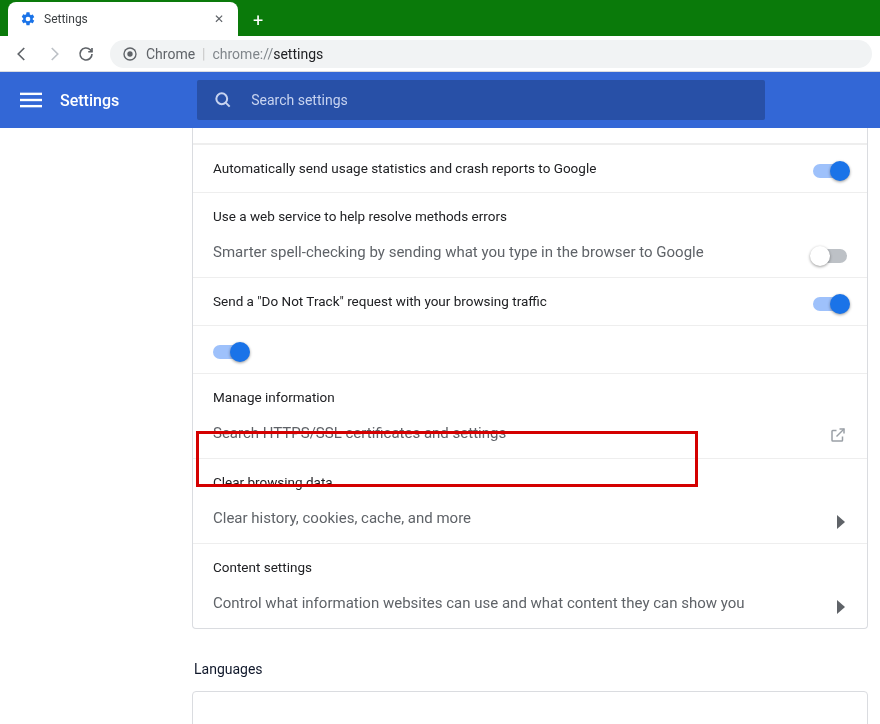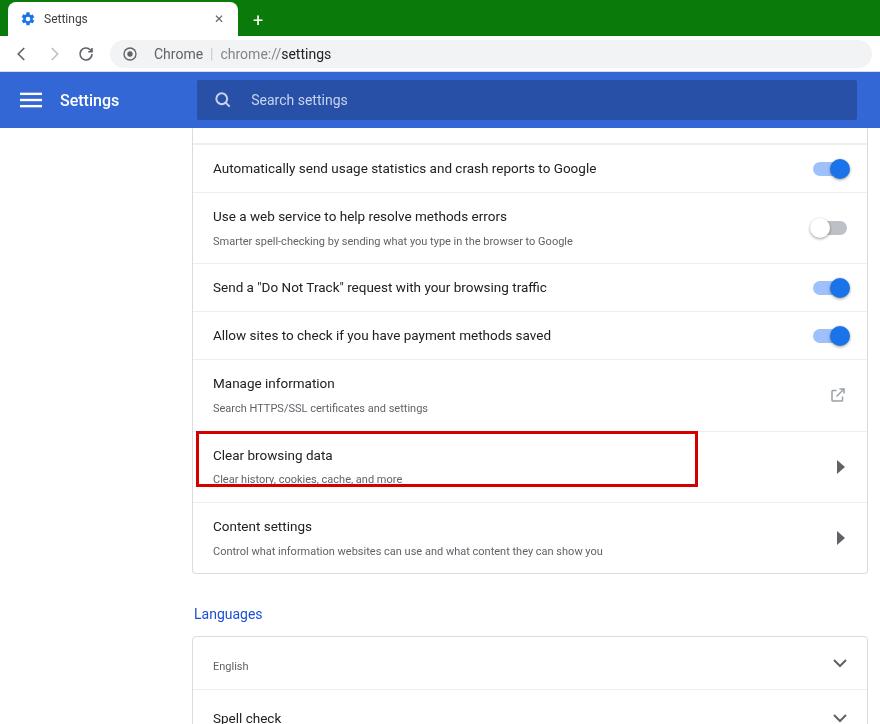--- a/index.html
+++ b/index.html
@@ -9,55 +9,55 @@
   .tabstrip { height: 36px; background: #0a7a0a; display: flex; align-items: flex-end; }
   .tab { height: 34px; background: #fff; border-radius: 8px 8px 0 0; display: flex; align-items: center; padding: 0 10px 0 12px; min-width: 230px; gap: 8px; margin-left: 8px;}
   .tab-title { font-size: 12px; color: #3c4043; flex: 1; }
   .tab-close { font-size: 12px; color: #5f6368; cursor: pointer; padding:2px 4px;}
   .newtab { width: 28px; height: 28px; display:flex; align-items:center; justify-content:center; color:#fff; font-size:18px; margin-left:6px; margin-bottom:2px; cursor:pointer;}
   .gear-icon svg { width:16px; height:16px; }
 
   .toolbar { height: 36px; background: #fff; display:flex; align-items:center; padding: 0 8px; gap:4px; border-bottom:1px solid #dadce0;}
   .toolbar .nav-btn { width:28px; height:28px; display:flex; align-items:center; justify-content:center; border-radius:50%; cursor:pointer; color:#5f6368;}
   .toolbar .nav-btn.fwd { color:#bdc1c6;}
-  .omnibox { flex:1; height:28px; background:#f1f3f4; border-radius:14px; display:flex; align-items:center; padding:0 12px; gap:16px; margin-left:6px; font-size:14px; color:#5f6368;}
+  .omnibox { flex:1; height:28px; background:#f1f3f4; border-radius:14px; display:flex; align-items:center; padding:0 12px; gap:8px; margin-left:6px; font-size:14px; color:#5f6368;}
   .omnibox .scheme { color:#5f6368; }
   .omnibox .sep { color:#c7c7c7; }
   .omnibox .path-dim { color:#80868b;}
   .omnibox .path-strong { color:#202124;}
 
   
   .app-header { height: 56px; background:#3367d6; display:flex; align-items:center; padding:0 20px; gap:18px;}
   .app-header .hamburger { color:#fff; cursor:pointer; }
   .app-header .app-title { color:#fff; font-size:16px; font-weight:500; }
   .search-wrap { flex:1; display:flex; justify-content:flex-start; margin-left:60px;}
-  .search-box { width:660px; height:40px; background:#2850a7; border-radius:2px; display:flex; align-items:center; padding:0 16px; gap:18px;}
+  .search-box { width:568px; height:40px; background:#2850a7; border-radius:2px; display:flex; align-items:center; padding:0 16px; gap:18px;}
   .search-box input { background:transparent; border:none; outline:none; color:#fff; font-size:14px; flex:1;}
   .search-box input::placeholder { color:#c7d3f0; }
   .search-box .search-ico { color:#c7d3f0; }
 
   
   .content { position:absolute; top:128px; bottom:0; left:0; right:0; overflow:hidden; background:#fff; }
   .panel { width:676px; margin-left:192px; }
   .card { border:1px solid #dadce0; border-radius:4px; background:#fff; }
-  .row { display:flex; align-items:center; padding:14px 20px; min-height:48px; gap:16px; cursor:default;}
+  .row { display:flex; align-items:flex-end; padding:14px 20px; min-height:48px; gap:16px; cursor:default;}
   .row + .row { border-top:1px solid #eee; }
   .row .texts { flex:1; }
   .row .title { font-size:13.5px; color:#202124; line-height:1.4;}
-  .row .sub { font-size:11px; color:#5f6368; margin-top:8px; line-height:1.4;}
+  .row .sub { font-size:15px; color:#5f6368; margin-top:16px; line-height:1.4;}
   .row.clickable { cursor:pointer; }
   .row .arrow { color:#5f6368; }
   .row .ext-icon { color:#9aa0a6; }
 
   .row.truncated-top { border-bottom:1px solid #eee; padding-top:2px; padding-bottom:10px; min-height:0;}
   .row.truncated-top .title { white-space:nowrap; overflow:hidden; color:#202124;}
 
   .highlight-box { position:absolute; border:3px solid #d40000; pointer-events:none; }
 
-  .section-label { font-size:14px; color:#1d4ed8; margin:32px 0 14px 2px; }
+  .section-label { font-size:14px; color:#0f172a; margin:32px 0 14px 2px; }
 
   
   .toggle { position:relative; width:34px; height:14px; border-radius:7px; background:#bdc1c6; flex-shrink:0;}
   .toggle .knob { position:absolute; top:-3px; width:20px; height:20px; border-radius:50%; background:#fff; box-shadow:0 1px 3px rgba(0,0,0,.4);}
   .toggle.off .knob { left:-3px; background:#fff;}
   .toggle.on { background:#9ec1fb;}
   .toggle.on .knob { right:-3px; background:#1a73e8;}
 
   svg { display:block; }
 </style>
@@ -165,23 +165,20 @@
       <div class="row">
         <div class="texts">
             <div class="title">Send a "Do Not Track" request with your browsing traffic</div>
           </div>
         <div class="toggle on">
             <div class="knob"></div>
           </div>
       </div>
 
       <div class="row">
-        <div class="texts">
-            <div class="title">Allow sites to check if you have payment methods saved</div>
-          </div>
         <div class="toggle on">
             <div class="knob"></div>
           </div>
       </div>
 
       <div class="row clickable">
         <div class="texts">
           <div class="title">Manage information</div>
           <div class="sub">Search HTTPS/SSL certificates and settings</div>
         </div>

